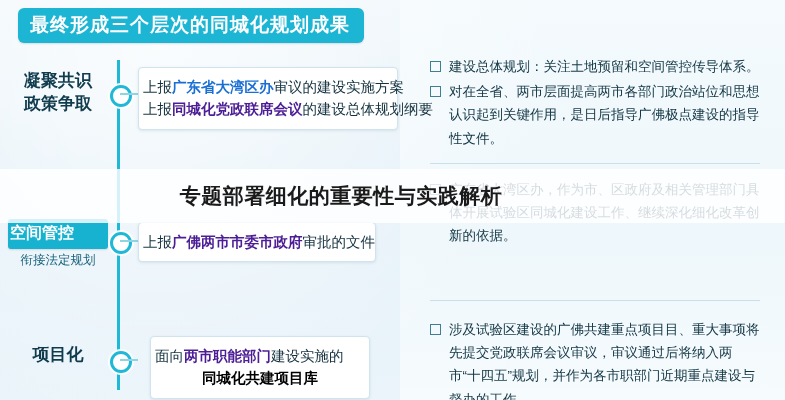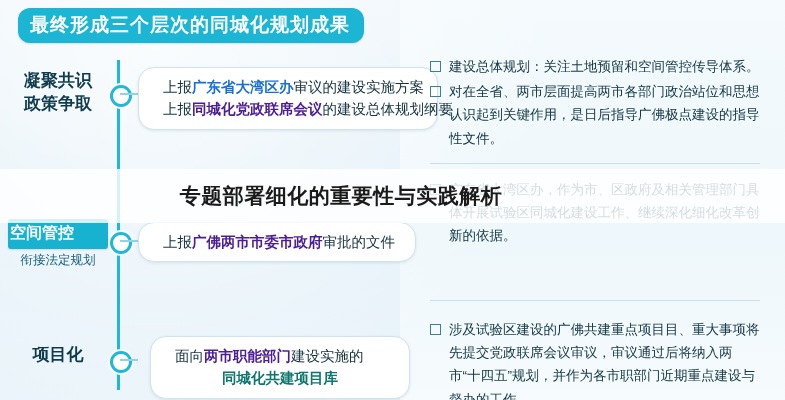--- a/index.html
+++ b/index.html
@@ -43,21 +43,21 @@
   .title-banner {
     position: absolute;
     left: 18px; top: 8px;
     padding: 5px 14px 6px 12px;
     background: #1cb5d4;
     color: #ffffff;
     font-size: 19px;
     font-weight: bold;
     letter-spacing: 1px;
     line-height: 1.25;
-    border-radius: 12px;
+    border-radius: 6px;
     box-shadow: 0 1px 2px rgba(0,0,0,0.12);
     white-space: nowrap;
   }
 
   
   .spine {
     position: absolute;
     left: 117px;
     top: 60px;
     width: 3px;
@@ -108,31 +108,31 @@
     font-size: 16px;
     line-height: 1.3;
     box-shadow: 0 1px 2px rgba(0,0,0,0.12);
   }
 
   
   .card {
     position: absolute;
     background: #ffffff;
     border: 1px solid #cfe4ee;
-    border-radius: 16px;
+    border-radius: 4px;
     box-shadow: 0 1px 3px rgba(20,60,80,0.10);
-    padding: 8px 24px;
+    padding: 8px 4px;
     color: #14323f;
     font-size: 14.5px;
     line-height: 1.55;
   }
   .card .line { white-space: nowrap; }
   .hl-blue { color: #1a6fd4; font-weight: bold; }
   .hl-red  { color: #4c1d95; font-weight: bold; }
-  .hl-dark { color: #0f766e; font-weight: bold; font-family: Liberation Serif, serif; }
+  .hl-dark { color: #000000; font-weight: bold; font-family: Liberation Serif, serif; }
 
   
   .connector {
     position: absolute;
     height: 2px;
     background: #8fd4e4;
   }
 
   
   .bullets {

